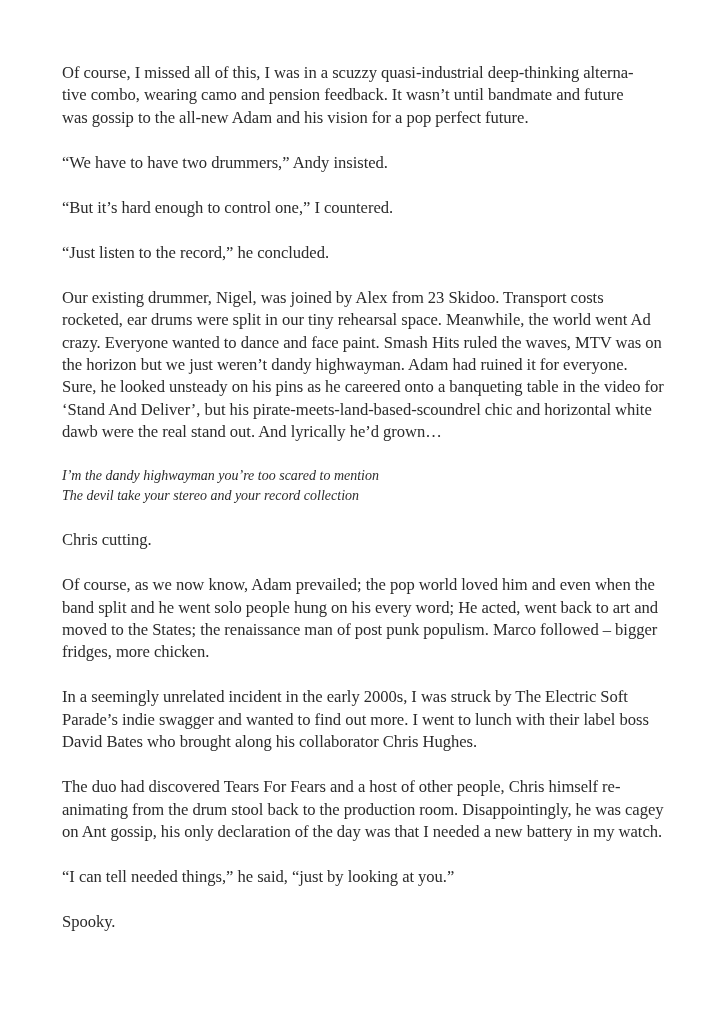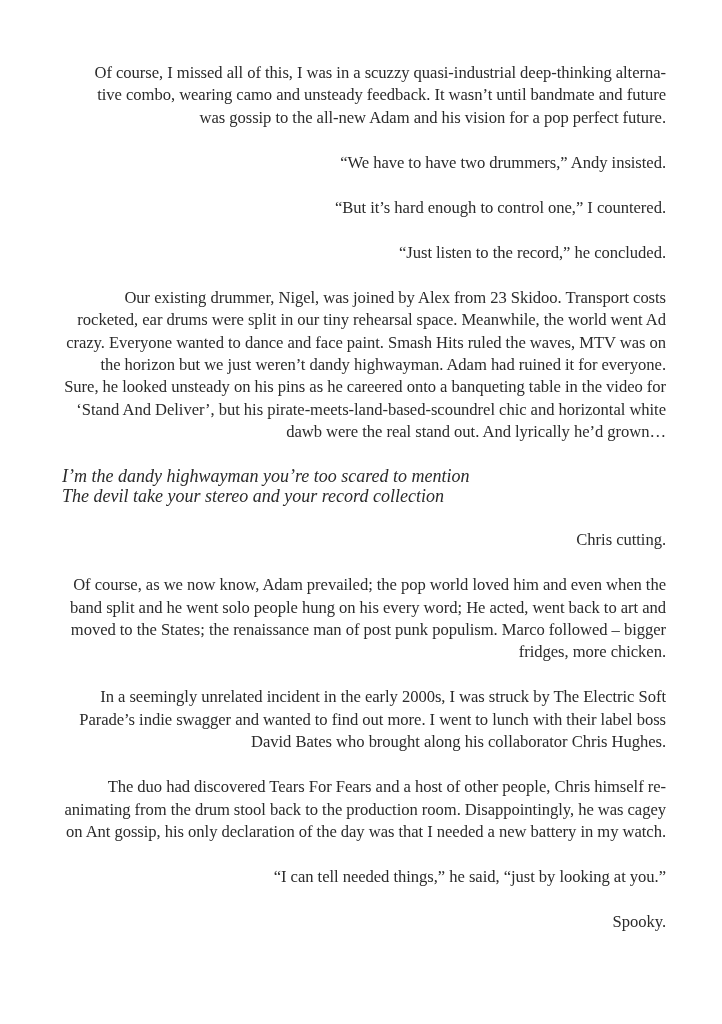--- a/index.html
+++ b/index.html
@@ -19,41 +19,40 @@
       top: 62px;
       width: 604px;
       font-family: "Liberation Serif", "DejaVu Serif", serif;
       font-size: 16.6px;
       line-height: 22.4px;
       color: #2b2b2b;
     }
     .para {
       margin: 0 0 22.6px 0;
       letter-spacing: -0.05px;
-      text-align: right;
     }
     .verse {
       margin: 0 0 22.6px 0;
       font-style: italic;
-      font-size: 18px;
+      font-size: 14px;
       line-height: 20.2px;
     }
     .verse-line {
       display: block;
       white-space: nowrap;
     }
   </style>
 </head>
 <body>
 
 <div class="page">
 
   <p class="para">
     <span class="verse-line">Of course, I missed all of this, I was in a scuzzy quasi-industrial deep-thinking alterna-</span>
-    <span class="verse-line">tive combo, wearing camo and unsteady feedback. It wasn’t until bandmate and future</span>
+    <span class="verse-line">tive combo, wearing camo and pension feedback. It wasn’t until bandmate and future</span>
     <span class="verse-line">was gossip to the all-new Adam and his vision for a pop perfect future.</span>
   </p>
 
   <p class="para">“We have to have two drummers,” Andy insisted.</p>
   <p class="para">“But it’s hard enough to control one,” I countered.</p>
   <p class="para">“Just listen to the record,” he concluded.</p>
   <p class="para">Our existing drummer, Nigel, was joined by Alex from 23 Skidoo. Transport costs rocketed, ear drums were split in our tiny rehearsal space. Meanwhile, the world went Ad crazy. Everyone wanted to dance and face paint. Smash Hits ruled the waves, MTV was on the horizon but we just weren’t dandy highwayman. Adam had ruined it for everyone. Sure, he looked unsteady on his pins as he careered onto a banqueting table in the video for ‘Stand And Deliver’, but his pirate-meets-land-based-scoundrel chic and horizontal white dawb were the real stand out. And lyrically he’d grown…</p>
 
   <div class="verse">
     <span class="verse-line">I’m the dandy highwayman you’re too scared to mention</span>

